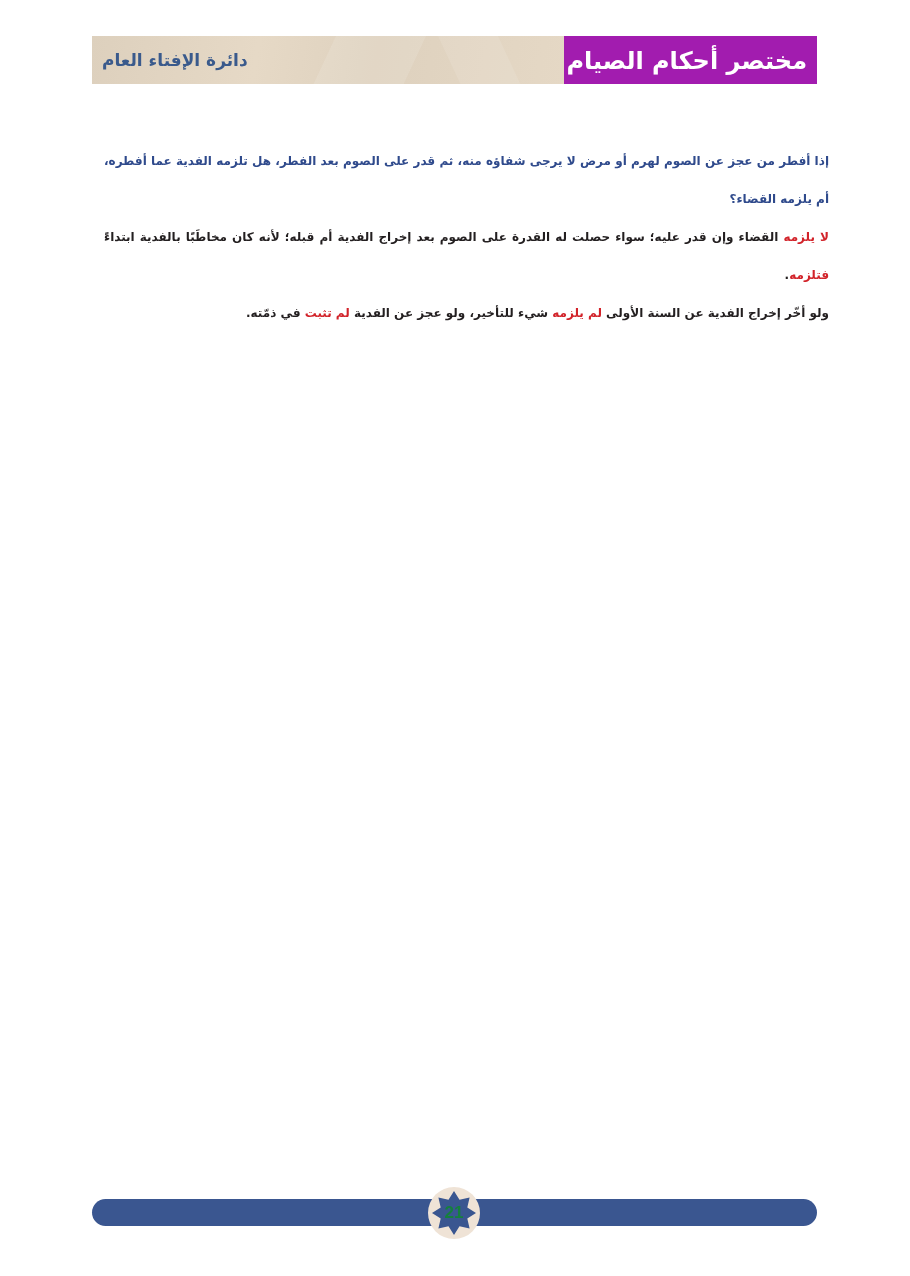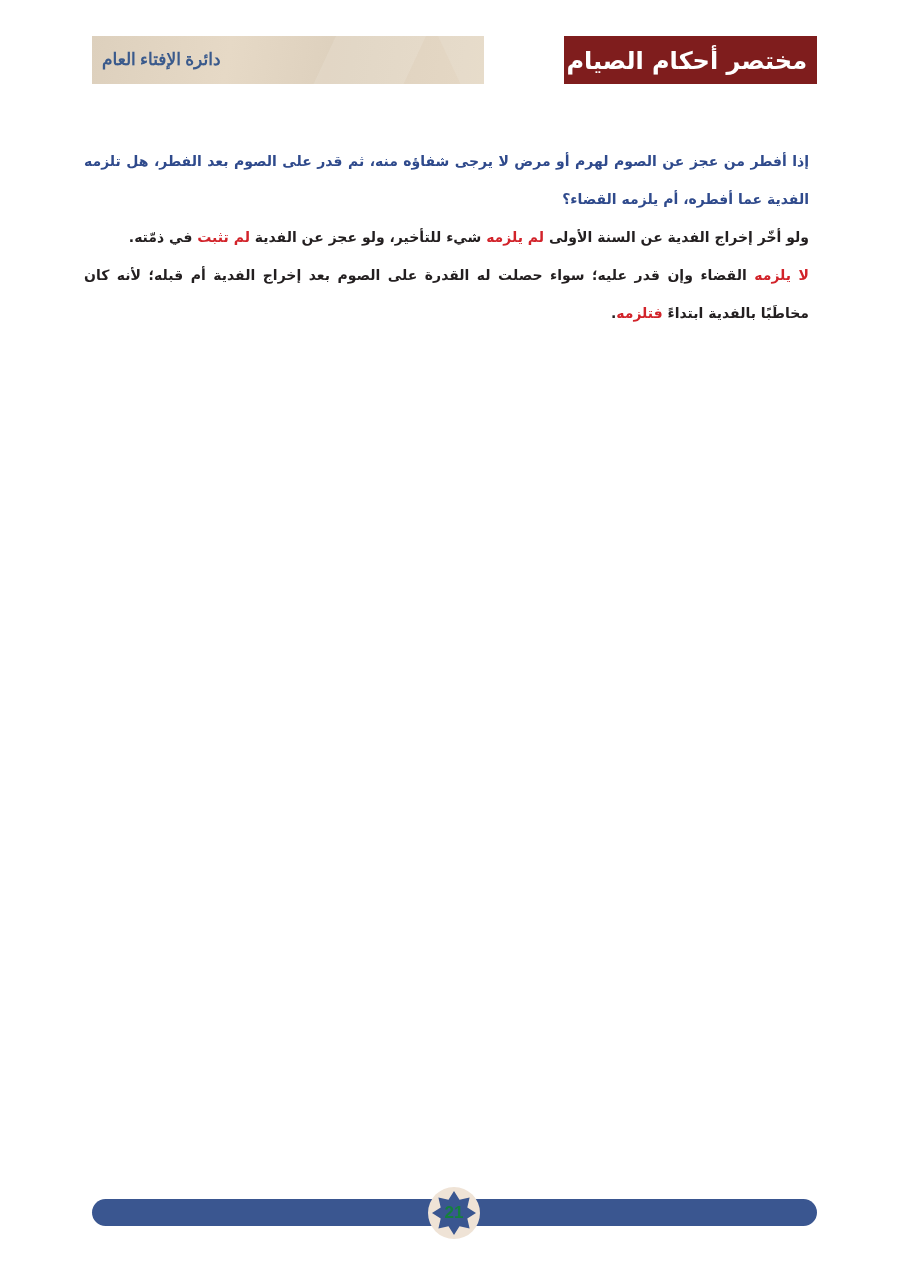--- a/index.html
+++ b/index.html
@@ -1,33 +1,33 @@
 <!DOCTYPE html>
 <html><head>
   <meta charset="utf-8">
   <style>
     html, body { margin: 0; padding: 0; background: #ffffff; }
     body { width: 910px; height: 1276px; position: relative; overflow: hidden;
            font-family: "DejaVu Sans", sans-serif; }
     .header { position: absolute; left: 92px; top: 36px; width: 725px; height: 48px; }
-    .header-band { position: absolute; left: 0; top: 0; width: 392px; height: 48px;
+    .header-band { position: absolute; left: 0; top: 0; width: 472px; height: 48px;
                    background: linear-gradient(100deg, #ddd0bd 0%, #e6d9c6 35%, #ded1be 60%, #e5d8c5 100%);
-                   overflow: hidden; font-family: Liberation Serif, serif; }
+                   overflow: hidden; }
     .header-band::before { content: ""; position: absolute; left: 230px; top: -20px; width: 90px; height: 100px;
                    background: rgba(255,255,255,0.12); transform: skewX(-25deg); }
     .header-band::after { content: ""; position: absolute; left: 360px; top: -20px; width: 60px; height: 100px;
                    background: rgba(255,255,255,0.10); transform: skewX(25deg); }
     .header-sub { position: absolute; left: 10px; top: 0; height: 48px; line-height: 48px;
                   font-size: 17px; font-weight: bold; color: #3a5a8c; direction: rtl; white-space: nowrap; }
-    .header-title-box { position: absolute; right: 0; top: 0; width: 253px; height: 48px; background: #7f1d1d; }
+    .header-title-box { position: absolute; right: 0; top: 0; width: 253px; height: 48px; background: #a21caf; }
     .header-title { position: absolute; right: 10px; top: 0; height: 48px; line-height: 50px;
                     font-size: 24px; font-weight: bold; color: #ffffff; direction: rtl; white-space: nowrap; }
 
-    .content { position: absolute; left: 84px; top: 142px; width: 725px; direction: rtl; text-align: justify;
-               font-size: 14px; font-weight: bold; line-height: 38px; color: #231f20; }
+    .content { position: absolute; left: 104px; top: 142px; width: 725px; direction: rtl; text-align: justify;
+               font-size: 12px; font-weight: bold; line-height: 38px; color: #231f20; }
     .content p { margin: 0; }
     .q { color: #2f4a8c; }
     .red { color: #d2232a; }
 
     .footer-bar { position: absolute; left: 92px; top: 1199px; width: 725px; height: 27px;
                   background: #3a5690; border-radius: 14px; }
     .page-badge { position: absolute; left: 428px; top: 1187px; width: 52px; height: 52px; border-radius: 50%;
                   background: #efe3d6; }
     .page-star { position: absolute; left: 4px; top: 4px; width: 44px; height: 44px; }
     .page-num { position: absolute; left: 0; top: 0; width: 52px; height: 52px; line-height: 52px; text-align: center;
@@ -40,22 +40,22 @@
   <div class="header-band">
     <span class="header-sub">دائرة الإفتاء العام</span>
   </div>
   <div class="header-title-box">
     <span class="header-title">مختصر أحكام الصيام</span>
   </div>
 </div>
 
 <div class="content">
   <p class="q">إذا أفطر من عجز عن الصوم لهرم أو مرض لا يرجى شفاؤه منه، ثم قدر على الصوم بعد الفطر، هل تلزمه الفدية عما أفطره، أم يلزمه القضاء؟</p>
+  <p><span class="red">لا يلزمه</span><span> القضاء وإن قدر عليه؛ سواء حصلت له القدرة على الصوم بعد إخراج الفدية أم قبله؛ لأنه كان مخاطَبًا بالفدية ابتداءً </span><span class="red">فتلزمه</span><span>.</span></p>
   <p><span>ولو أخّر إخراج الفدية عن السنة الأولى </span><span class="red">لم يلزمه</span><span> شيء للتأخير، ولو عجز عن الفدية </span><span class="red">لم تثبت</span><span> في ذمّته.</span></p>
-  <p><span class="red">لا يلزمه</span><span> القضاء وإن قدر عليه؛ سواء حصلت له القدرة على الصوم بعد إخراج الفدية أم قبله؛ لأنه كان مخاطَبًا بالفدية ابتداءً </span><span class="red">فتلزمه</span><span>.</span></p>
 </div>
 
 <div class="footer-bar"></div>
 <div class="page-badge">
   <svg class="page-star" viewBox="0 0 44 44">
     <polygon fill="#3a5690" points="22,0 27.5,8.7 37.6,6.4 35.3,16.5 44,22 35.3,27.5 37.6,37.6 27.5,35.3 22,44 16.5,35.3 6.4,37.6 8.7,27.5 0,22 8.7,16.5 6.4,6.4 16.5,8.7"></polygon>
   </svg>
   <span class="page-num">21</span>
 </div>
 

